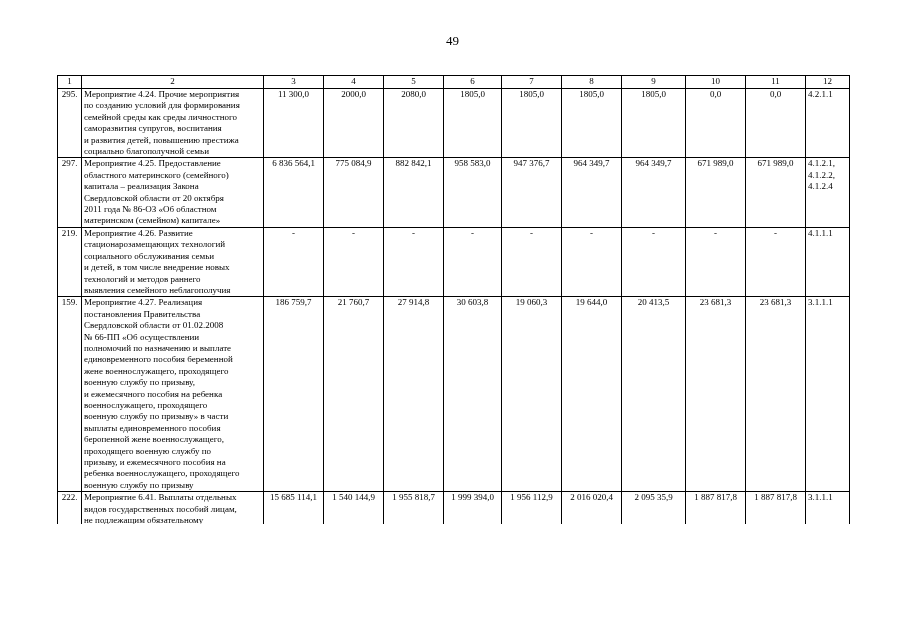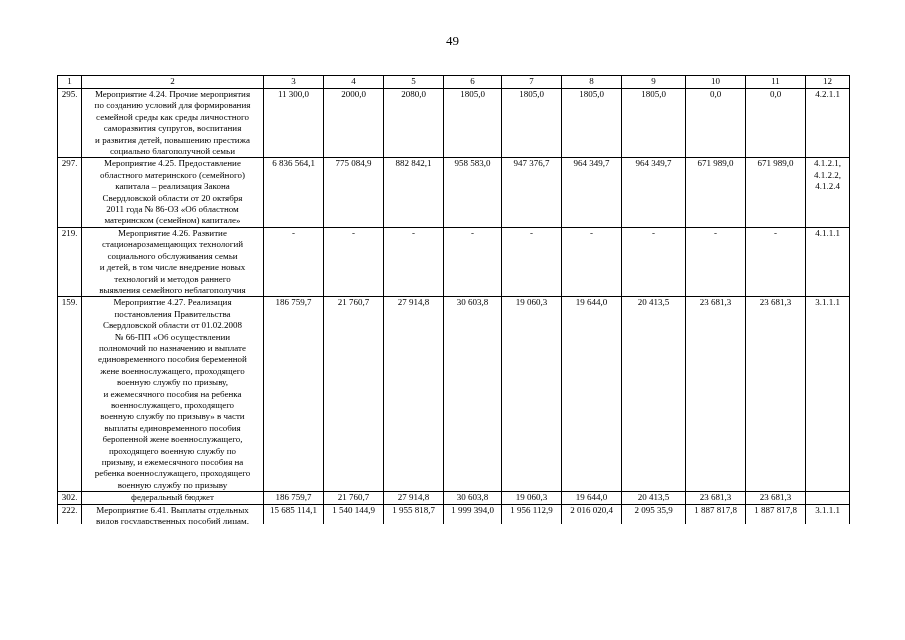--- a/index.html
+++ b/index.html
@@ -35,23 +35,23 @@
     vertical-align: top;
     padding: 0 2px;
     overflow: hidden;
   }
   .budget-table th {
     font-weight: normal;
     text-align: center;
     height: 13px;
   }
   td.num-cell  { text-align: center; margin-top: 12px; }
-  td.name-cell { text-align: center; white-space: pre-line; margin-top: 20px; }
+  td.name-cell { text-align: left; white-space: pre-line; margin-top: 20px; }
   td.value-cell{ text-align: center; }
-  td.ref-cell  { text-align: center; white-space: pre-line; }
+  td.ref-cell  { text-align: left; white-space: pre-line; }
 </style>
 </head>
 <body>
 
 <div class="page">
   <div class="page-number">49</div>
 
   <table class="budget-table">
     <colgroup>
       <col style="width:24px">
@@ -167,34 +167,20 @@
           <td class="value-cell">27 914,8</td>
           <td class="value-cell">30 603,8</td>
           <td class="value-cell">19 060,3</td>
           <td class="value-cell">19 644,0</td>
           <td class="value-cell">20 413,5</td>
           <td class="value-cell">23 681,3</td>
           <td class="value-cell">23 681,3</td>
           <td class="ref-cell">3.1.1.1</td>
         </tr>
         <tr>
-          <td class="num-cell">302.</td>
-          <td class="name-cell">федеральный бюджет</td>
-          <td class="value-cell">186 759,7</td>
-          <td class="value-cell">21 760,7</td>
-          <td class="value-cell">27 914,8</td>
-          <td class="value-cell">30 603,8</td>
-          <td class="value-cell">19 060,3</td>
-          <td class="value-cell">19 644,0</td>
-          <td class="value-cell">20 413,5</td>
-          <td class="value-cell">23 681,3</td>
-          <td class="value-cell">23 681,3</td>
-          <td class="ref-cell"></td>
-        </tr>
-        <tr>
           <td class="num-cell">222.</td>
           <td class="name-cell">Мероприятие 6.41. Выплаты отдельных
 видов государственных пособий лицам,
 не подлежащим обязательному
 социальному страхованию на случай
 временной нетрудоспособности и в связи
 с материнством, а также лицам,
 уволенным в связи с ликвидацией</td>
           <td class="value-cell">15 685 114,1</td>
           <td class="value-cell">1 540 144,9</td>

